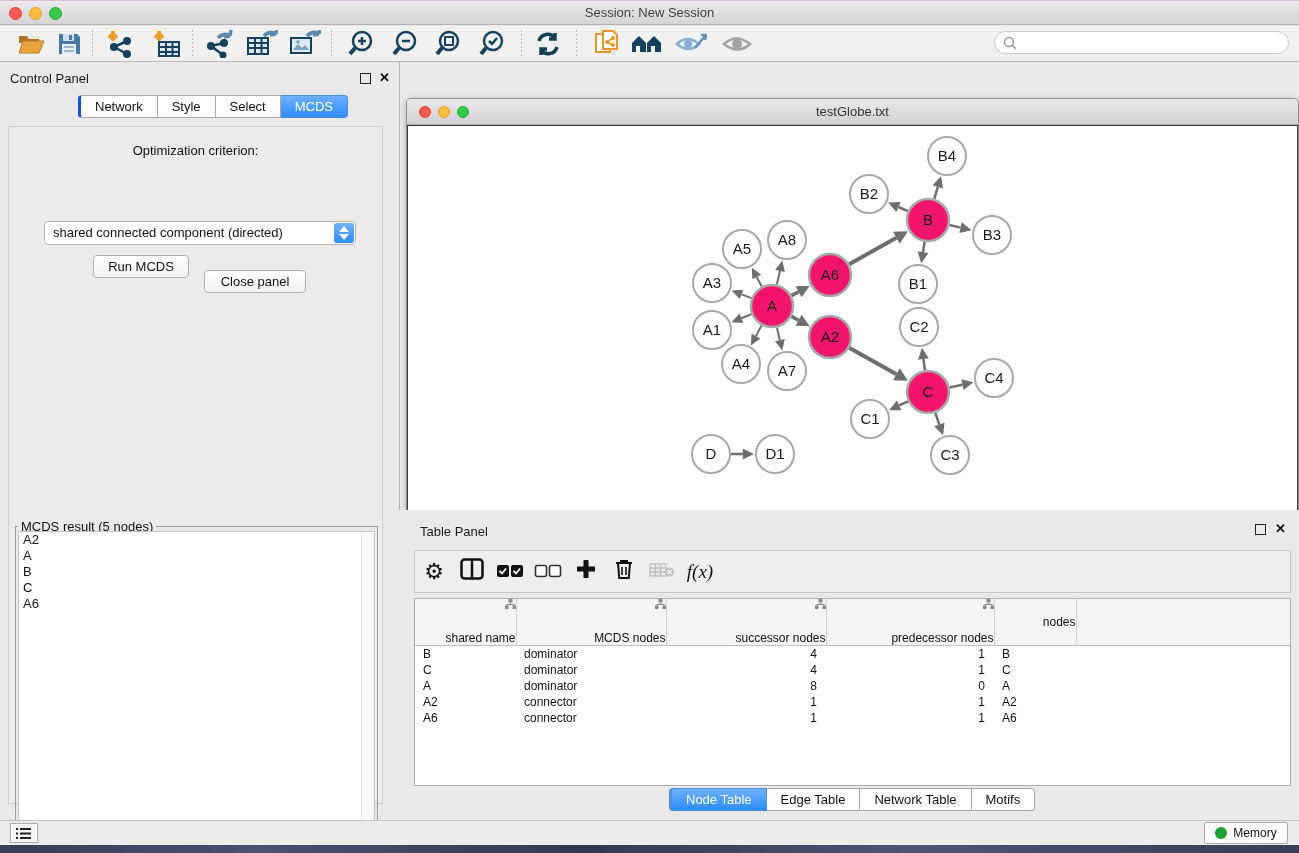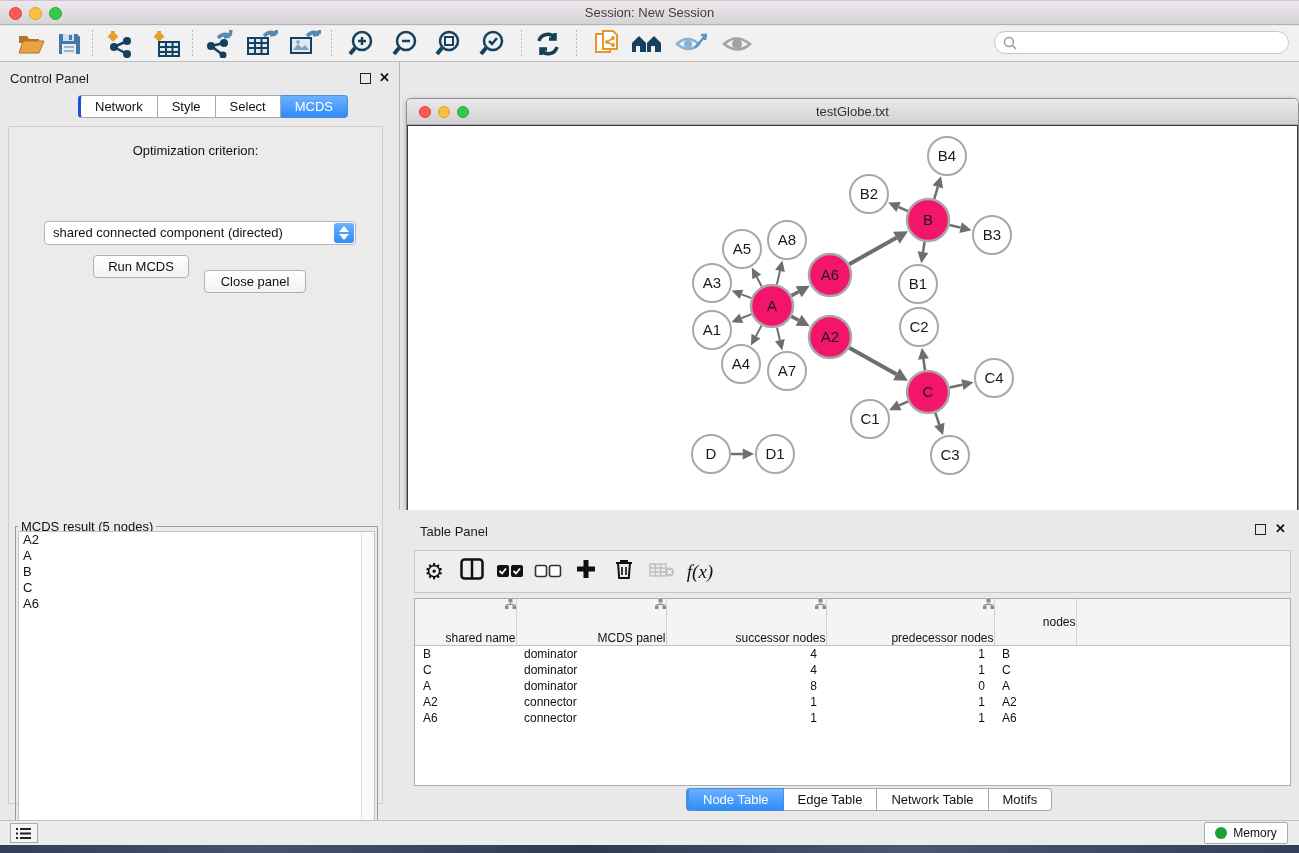--- a/index.html
+++ b/index.html
@@ -84,21 +84,21 @@
   .tp-toolbar .ico { width:38px; text-align:center; font-size:19px; color:#111; }
   .fx { font-family:"Liberation Serif", serif; font-style:italic; font-size:21px; color:#a9a9a9; }
   .tbl-wrap { position:absolute; left:23px; top:88px; width:877px; height:188px; background:#fff;
     border:1px solid #adadad; overflow:hidden; }
   table.data { border-collapse:collapse; table-layout:fixed; width:100%; }
   table.data th { height:23px; background:#f4f4f4; border-bottom:1px solid #c2c2c2;
     border-right:1px solid #d2d2d2; font-size:12px; font-weight:normal; color:#111; }
   table.data th .th-inner { display:flex; align-items:flex-end; justify-content:center; gap:22px;flex-direction:column; }
   table.data td { height:16px; font-size:12px; color:#111; white-space:nowrap; overflow:hidden; }
   .tree-ico { display:inline-block; }
-  .tp-tabs { position:absolute; left:278px; top:278px; display:flex;margin-left:17px; }
+  .tp-tabs { position:absolute; left:278px; top:278px; display:flex; }
 
   
   .statusbar { position:absolute; left:0; top:820px; width:1299px; height:25px;
     background:#ececec; border-top:1px solid #c2c2c2; }
   .list-btn { position:absolute; left:10px; top:2px; width:28px; height:20px; background:#f6f6f6;
     border:1px solid #ababab; display:flex; align-items:center; justify-content:center; }
   .memory-btn { position:absolute; right:11px; top:1px; width:84px; height:22px; background:#fdfdfd;
     border:1px solid #a9a9a9; border-radius:2px; display:flex; align-items:center; justify-content:center; gap:6px;
     font-size:12px; color:#111; }
   .mem-dot { width:12px; height:12px; border-radius:50%; background:#1d9e33; }
@@ -468,21 +468,21 @@
                 </span>
               </th>
               <th>
                 <span class="th-inner">
                   <svg class="tree-ico" width="11" height="10" viewBox="0 0 11 10">
                     <rect x="3.5" y="0" width="4" height="3.5" fill="#8a8a8a"></rect>
                     <rect x="0" y="6.5" width="3.5" height="3.5" fill="#8a8a8a"></rect>
                     <rect x="7.5" y="6.5" width="3.5" height="3.5" fill="#8a8a8a"></rect>
                     <path d="M5.5 3.5 v2 M1.7 6.5 v-1 h7.6 v1" stroke="#8a8a8a" fill="none"></path>
                   </svg>
-                  <span>MCDS panel</span>
+                  <span>MCDS nodes</span>
                 </span>
               </th>
               <th>
                 <span class="th-inner">
                   <svg class="tree-ico" width="11" height="10" viewBox="0 0 11 10">
                     <rect x="3.5" y="0" width="4" height="3.5" fill="#8a8a8a"></rect>
                     <rect x="0" y="6.5" width="3.5" height="3.5" fill="#8a8a8a"></rect>
                     <rect x="7.5" y="6.5" width="3.5" height="3.5" fill="#8a8a8a"></rect>
                     <path d="M5.5 3.5 v2 M1.7 6.5 v-1 h7.6 v1" stroke="#8a8a8a" fill="none"></path>
                   </svg>

